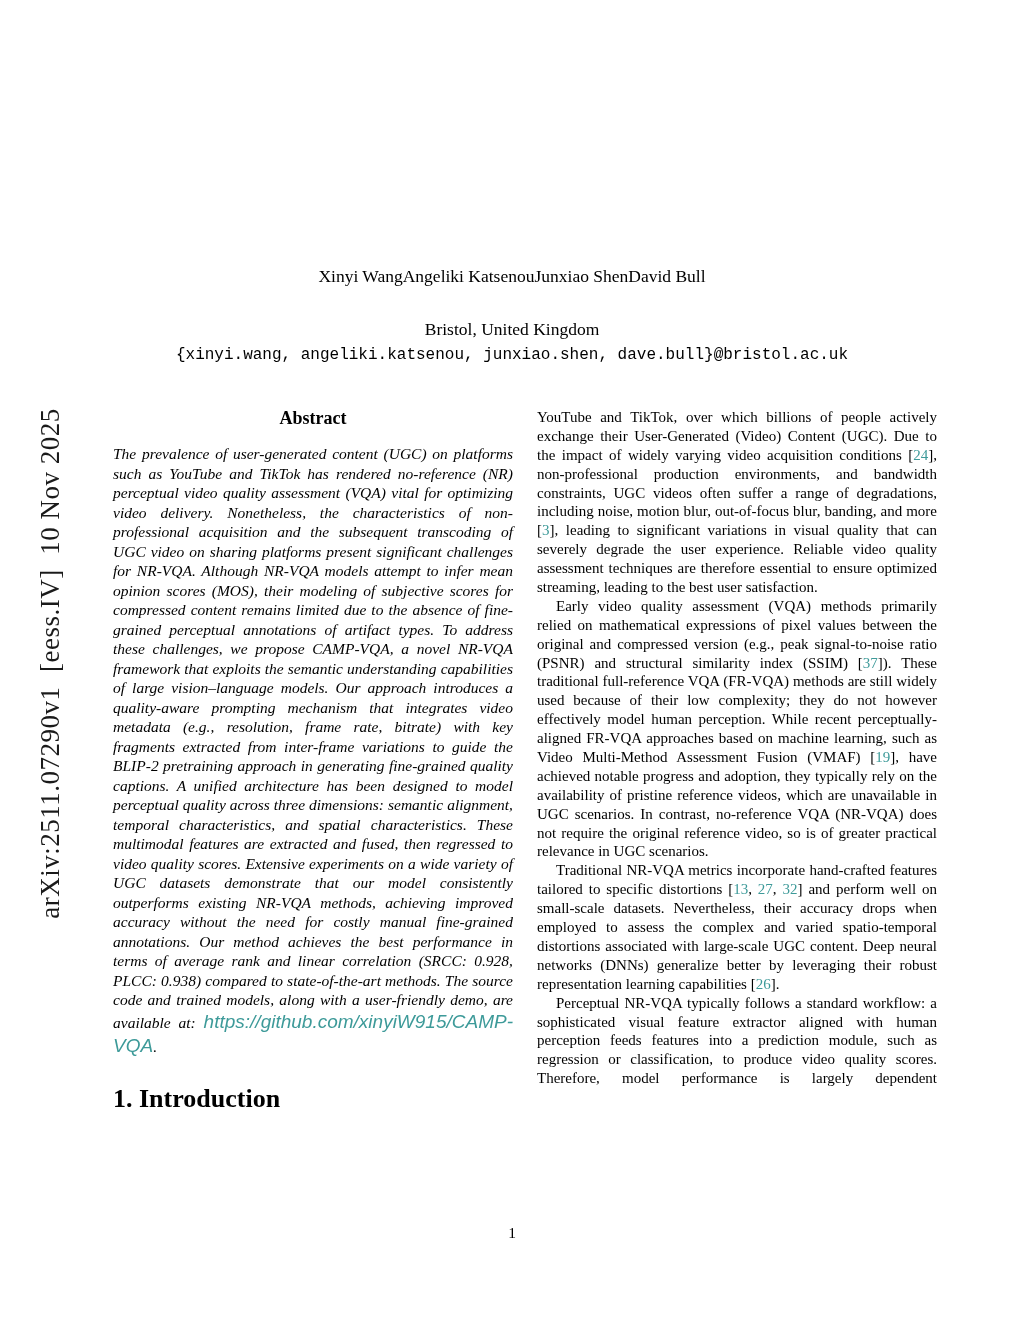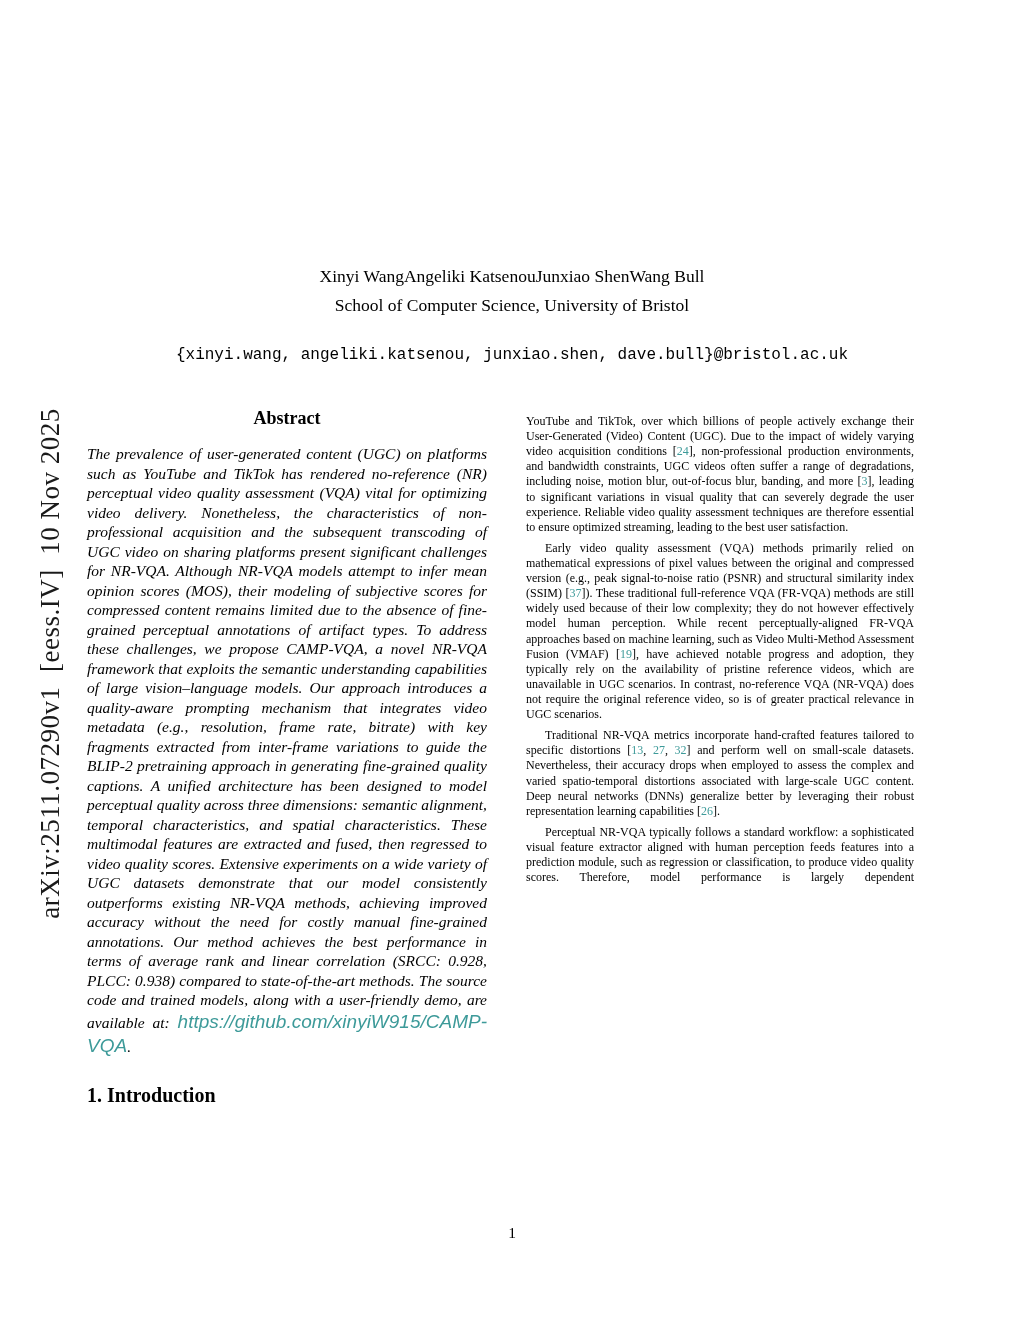--- a/index.html
+++ b/index.html
@@ -66,52 +66,52 @@
     top: 346px;
     left: 0;
     width: 100%;
     text-align: center;
     font-family: "Liberation Mono", monospace;
     font-size: 16px;
   }
   .columns {
     position: absolute;
     top: 408px;
-    left: 87px;
+    left: 113px;
     width: 833px;
     display: flex;
-    gap: 33px;
+    gap: 24px;
   }
   .col {
     width: 400px;
     flex: 0 0 400px;
   }
   .abstract-heading {
     text-align: center;
     font-weight: bold;
     font-size: 18px;
     margin: 0 0 15px 0;
   }
   .abstract-body {
     font-style: italic;
     font-size: 15.5px;
     line-height: 1.26;
     text-align: justify;
     margin: 0;
   }
   .section-heading {
     font-weight: bold;
-    font-size: 20px;
+    font-size: 26px;
     margin: 26px 0 14px 0;
   }
   p.body-par {
-    font-size: 12px;
+    font-size: 15px;
     line-height: 1.26;
     text-align: justify;
-    margin: 6px;
+    margin: 0;
   }
   p.indent { text-indent: 19px; }
   p.cont { text-align-last: justify; font-family: Liberation Serif, serif; }
   .cite {
     color: var(--cite-color, #3d9a99);
     cursor: pointer;
   }
   a.url {
     color: var(--link-color, #3d9a99);
     font-family: Liberation Sans, sans-serif;
@@ -135,24 +135,24 @@
 
 <div class="page">
 
   <div class="arxiv-sidebar">arXiv:2511.07290v1  [eess.IV]  10 Nov 2025</div>
 
 
   <div class="authors">
     <span>Xinyi Wang</span>
     <span>Angeliki Katsenou</span>
     <span>Junxiao Shen</span>
-    <span>Wang Bull</span>
+    <span>David Bull</span>
   </div>
 
-  <div class="affil1">School of Computer Science, University of Bristol</div>
+  <div class="affil2">Bristol, United Kingdom</div>
 
   <div class="emails">{xinyi.wang, angeliki.katsenou, junxiao.shen, dave.bull}@bristol.ac.uk</div>
 
   <div class="columns">
 
     <div class="col">
       <div class="abstract-heading">Abstract</div>
       <p class="abstract-body">The prevalence of user-generated content (UGC) on platforms such as YouTube and TikTok has rendered no-reference (NR) perceptual video quality assessment (VQA) vital for optimizing video delivery. Nonetheless, the characteristics of non-professional acquisition and the subsequent transcoding of UGC video on sharing platforms present significant challenges for NR-VQA. Although NR-VQA models attempt to infer mean opinion scores (MOS), their modeling of subjective scores for compressed content remains limited due to the absence of fine-grained perceptual annotations of artifact types. To address these challenges, we propose CAMP-VQA, a novel NR-VQA framework that exploits the semantic understanding capabilities of large vision–language models. Our approach introduces a quality-aware prompting mechanism that integrates video metadata (e.g., resolution, frame rate, bitrate) with key fragments extracted from inter-frame variations to guide the BLIP-2 pretraining approach in generating fine-grained quality captions. A unified architecture has been designed to model perceptual quality across three dimensions: semantic alignment, temporal characteristics, and spatial characteristics. These multimodal features are extracted and fused, then regressed to video quality scores. Extensive experiments on a wide variety of UGC datasets demonstrate that our model consistently outperforms existing NR-VQA methods, achieving improved accuracy without the need for costly manual fine-grained annotations. Our method achieves the best performance in terms of average rank and linear correlation (SRCC: 0.928, PLCC: 0.938) compared to state-of-the-art methods. The source code and trained models, along with a user-friendly demo, are available at: <a class="url">https://github.com/xinyiW915/CAMP-VQA</a>.</p>
       <div class="section-heading">1. Introduction</div>
     </div>

